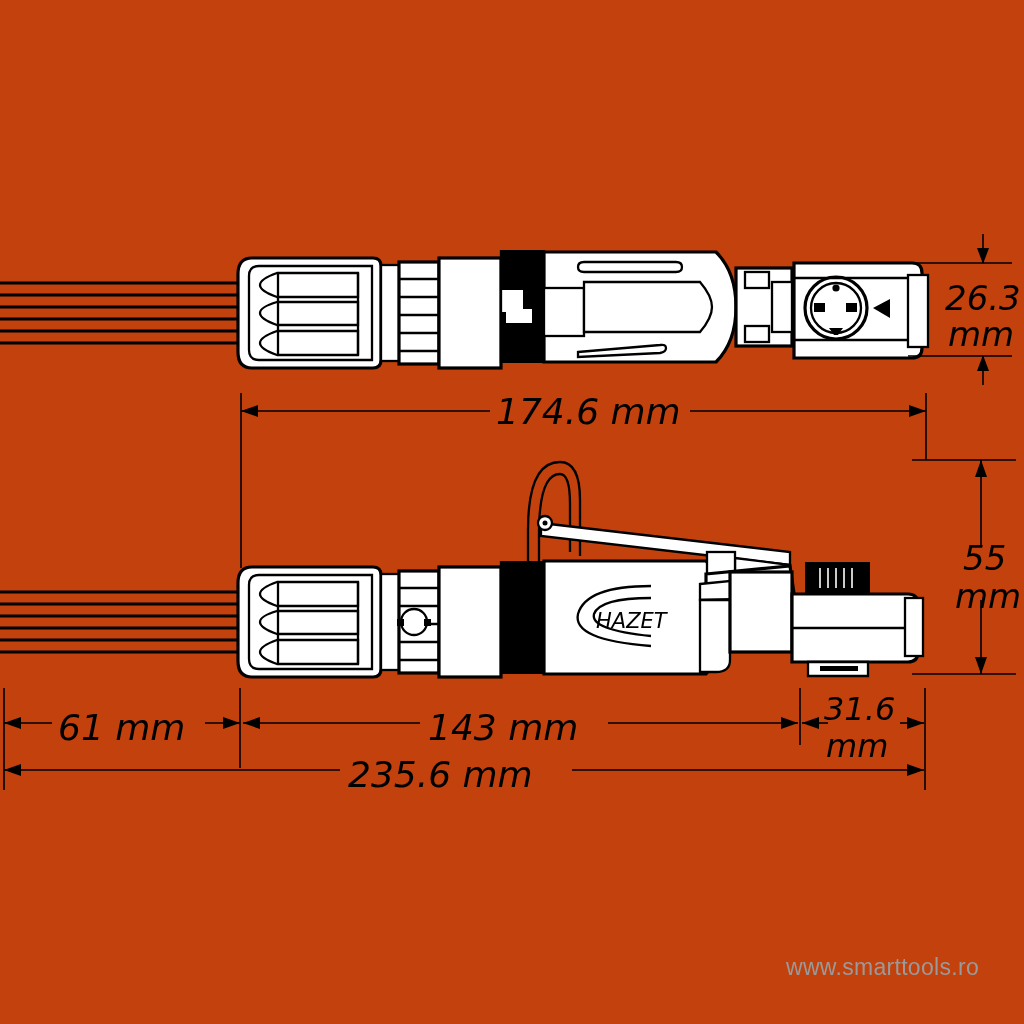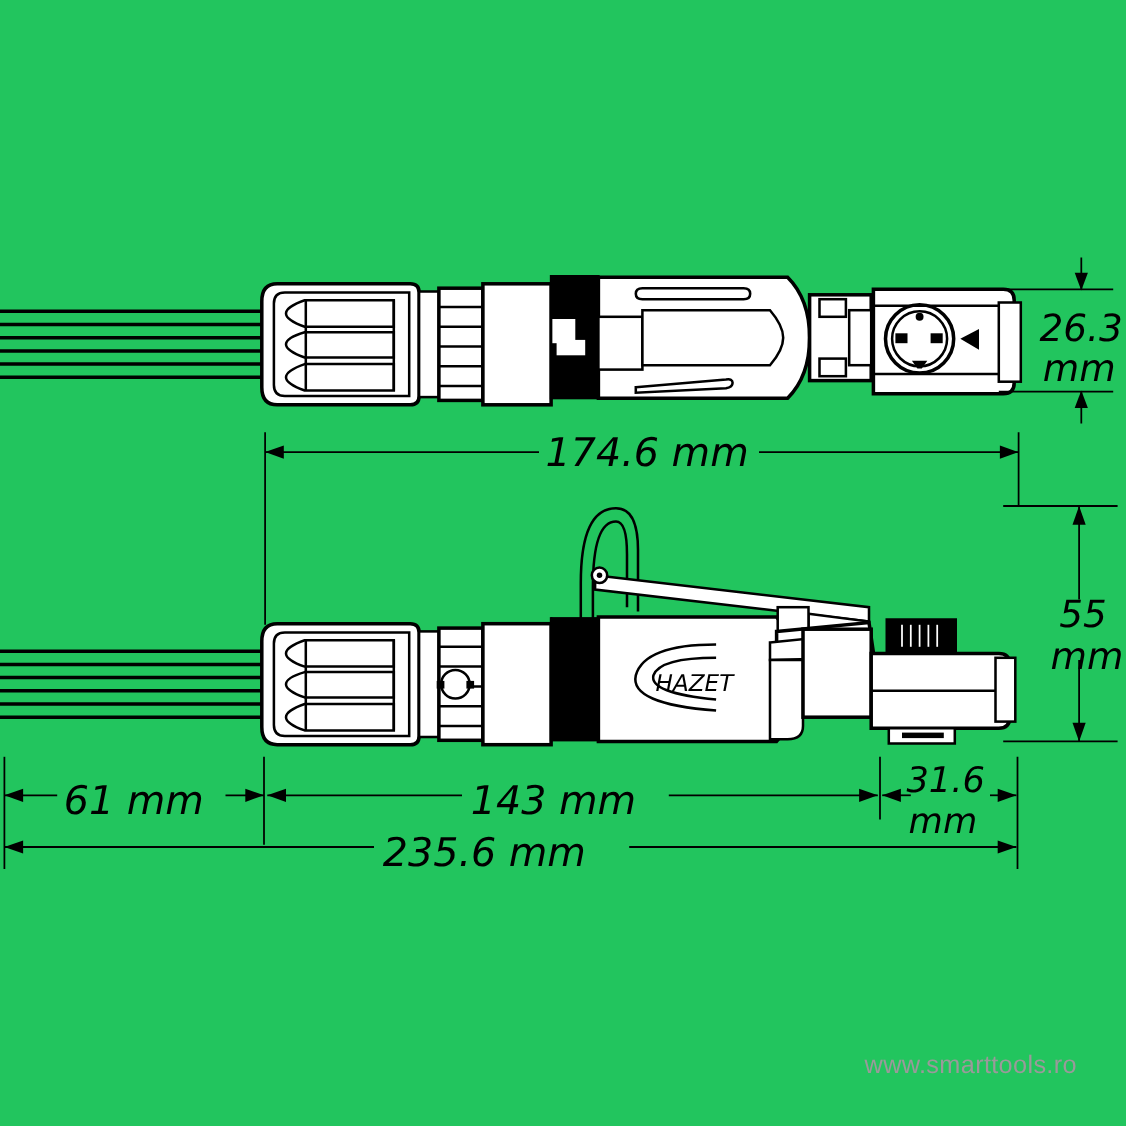--- a/index.html
+++ b/index.html
@@ -7,21 +7,21 @@
     padding: 0;
     background: #ffffff;
   }
   body {
     font-family: "Liberation Sans", sans-serif;
   }
   #page {
     position: relative;
     width: 1024px;
     height: 1024px;
-    background: #22c55e;
+    background: #c2410c;
     overflow: hidden;
   }
   #drawing {
     position: absolute;
     left: 0;
     top: 0;
     width: 1024px;
     height: 1024px;
   }
   .dim-text {

